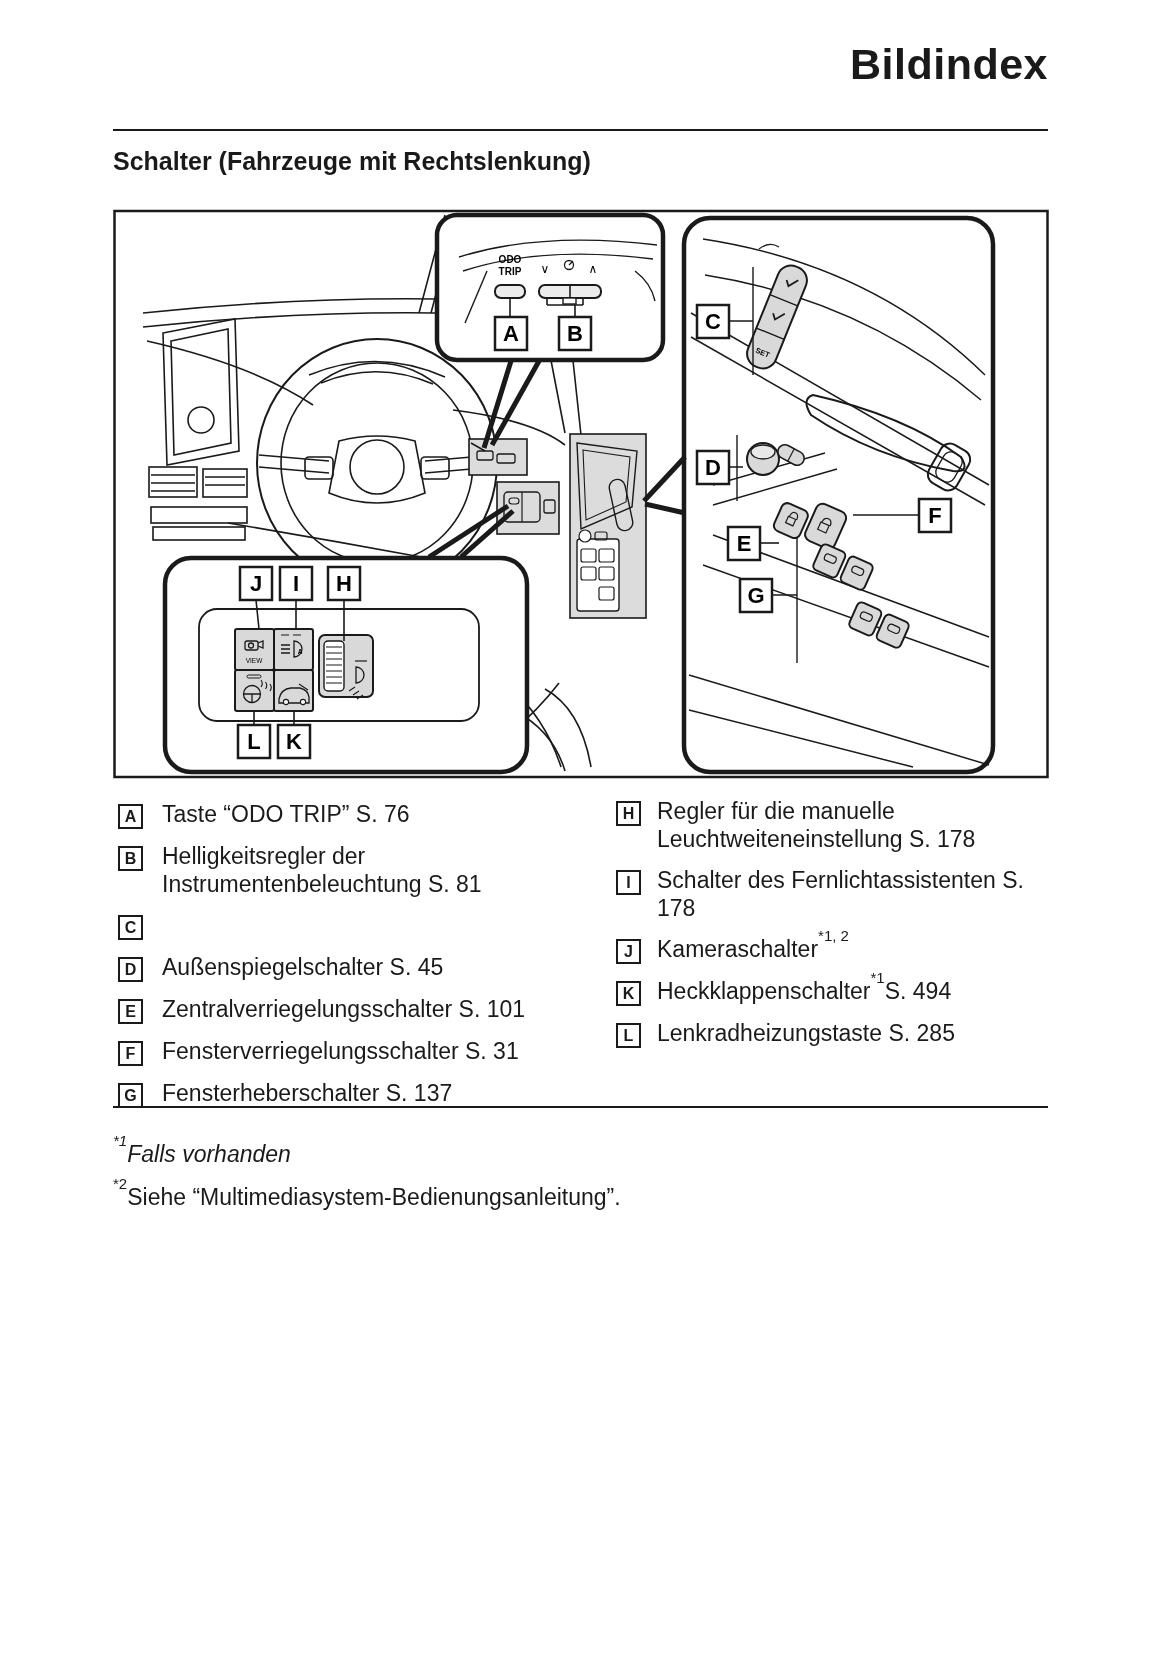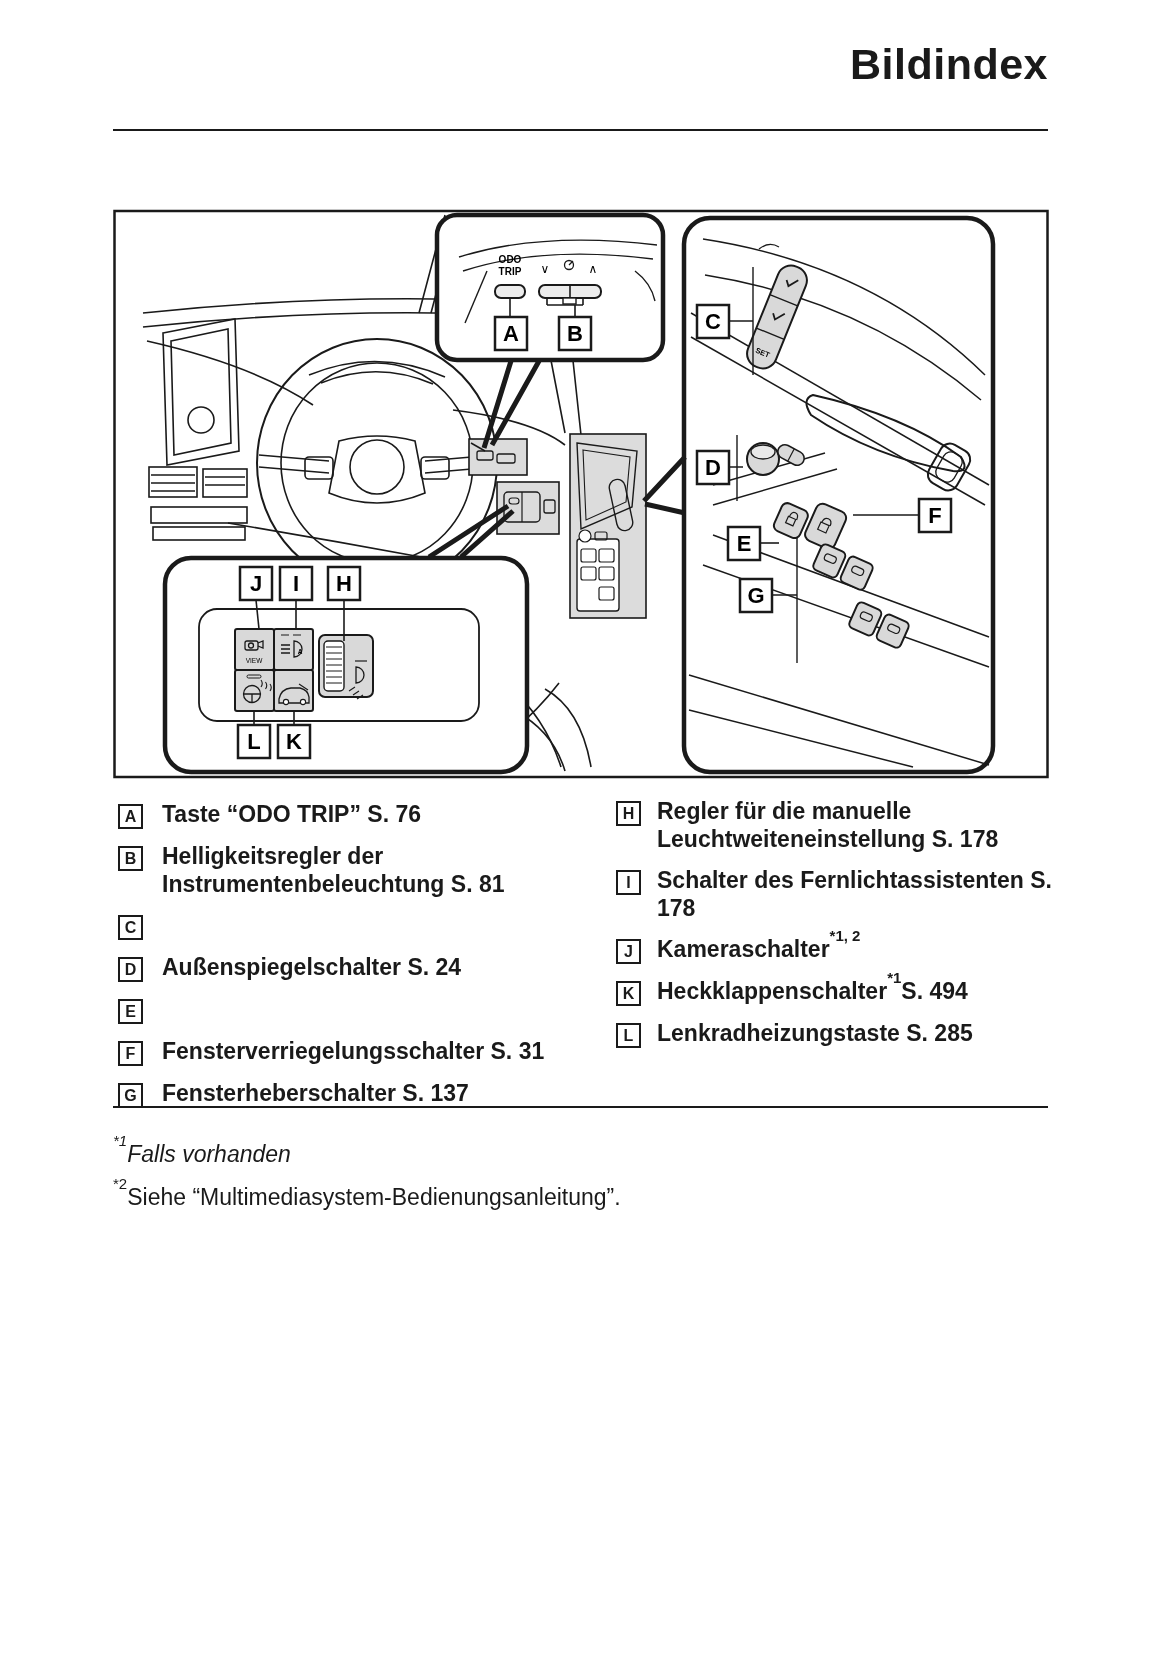--- a/index.html
+++ b/index.html
@@ -15,37 +15,38 @@
   .sidetext{position:absolute;left:1072px;top:276px;writing-mode:vertical-rl;
             font-size:22.5px;color:#111;letter-spacing:.5px;}
   .diagram{position:absolute;left:113px;top:205px;width:936px;height:577px;}
   .legend-col{position:absolute;display:flex;flex-direction:column;gap:14px;}
   .legend-left{left:118px;top:801px;width:452px;}
   .legend-right{left:616px;top:798px;width:442px;}
   .legend-item{display:flex;align-items:flex-start;}
   .lbox{flex:0 0 auto;width:21px;height:21px;border:2.5px solid #1a1a1a;
         display:flex;align-items:center;justify-content:center;
         font-weight:bold;font-size:16px;margin-top:3px;background:#fff;}
-  .ltext{margin-left:19px;font-size:23px;line-height:27.5px;font-weight:bold;}
+  .ltext{margin-left:19px;font-size:23px;line-height:27.5px;}
   .legend-right .ltext{margin-left:16px;}
   sup.fn{font-size:15px;position:relative;top:-7px;line-height:0;}
   .footnote{position:absolute;left:113px;font-size:23px;}
   .fn1{top:1141px;font-style:italic;}
   .fn2{top:1184px;text-align:center;}
   .pagenum{position:absolute;top:1581px;left:113px;width:935px;text-align:right;
            font-size:21px;font-weight:bold;}
   svg text{font-family:"Liberation Sans",sans-serif;}
 </style>
 </head>
 <body>
 
 <div class="page">
 
   <div class="title">Bildindex</div>
   <div class="rule rule1"></div>
+  <div class="heading">Schalter (Fahrzeuge mit Rechtslenkung)</div>
   <div class="graytab"></div>
   <div class="sidetext">Bildindex</div>
 
   <svg class="diagram" viewBox="0 0 936 577">
 
     <rect x="1.5" y="6" width="933" height="566" fill="#fff" stroke="#1a1a1a" stroke-width="2.5"></rect>
 
     <g fill="none" stroke="#1a1a1a" stroke-width="1.6">
       <path d="M 30 108 Q 240 86 432 98"></path>
       <path d="M 30 122 Q 240 100 432 112"></path>
@@ -313,26 +314,27 @@
     </div>
     <div class="legend-item">
       <span class="lbox">
           <span>C</span>
         </span>
     </div>
     <div class="legend-item">
       <span class="lbox">
           <span>D</span>
         </span>
-      <span class="ltext"><span>Außenspiegelschalter S. 24</span><sup class="fn"></sup><span></span></span>
+      <span class="ltext"><span>Außenspiegelschalter S. 45</span><sup class="fn"></sup><span></span></span>
     </div>
     <div class="legend-item">
       <span class="lbox">
           <span>E</span>
         </span>
+      <span class="ltext"><span>Zentralverriegelungsschalter S. 101</span><sup class="fn"></sup><span></span></span>
     </div>
     <div class="legend-item">
       <span class="lbox">
           <span>F</span>
         </span>
       <span class="ltext"><span>Fensterverriegelungsschalter S. 31</span><sup class="fn"></sup><span></span></span>
     </div>
     <div class="legend-item">
       <span class="lbox">
           <span>G</span>

